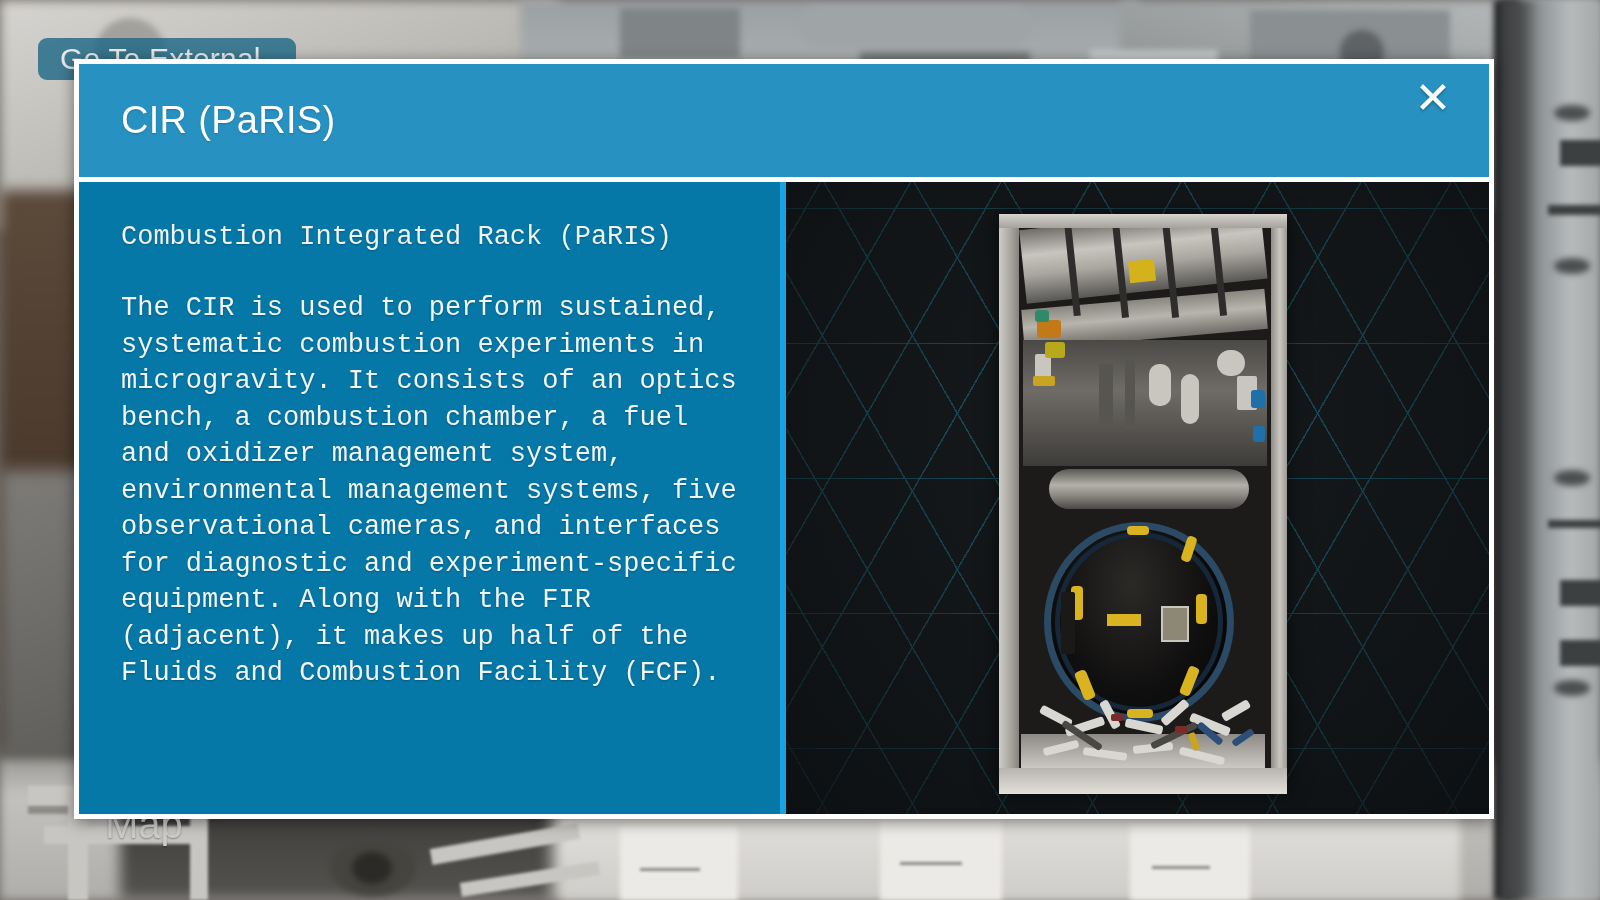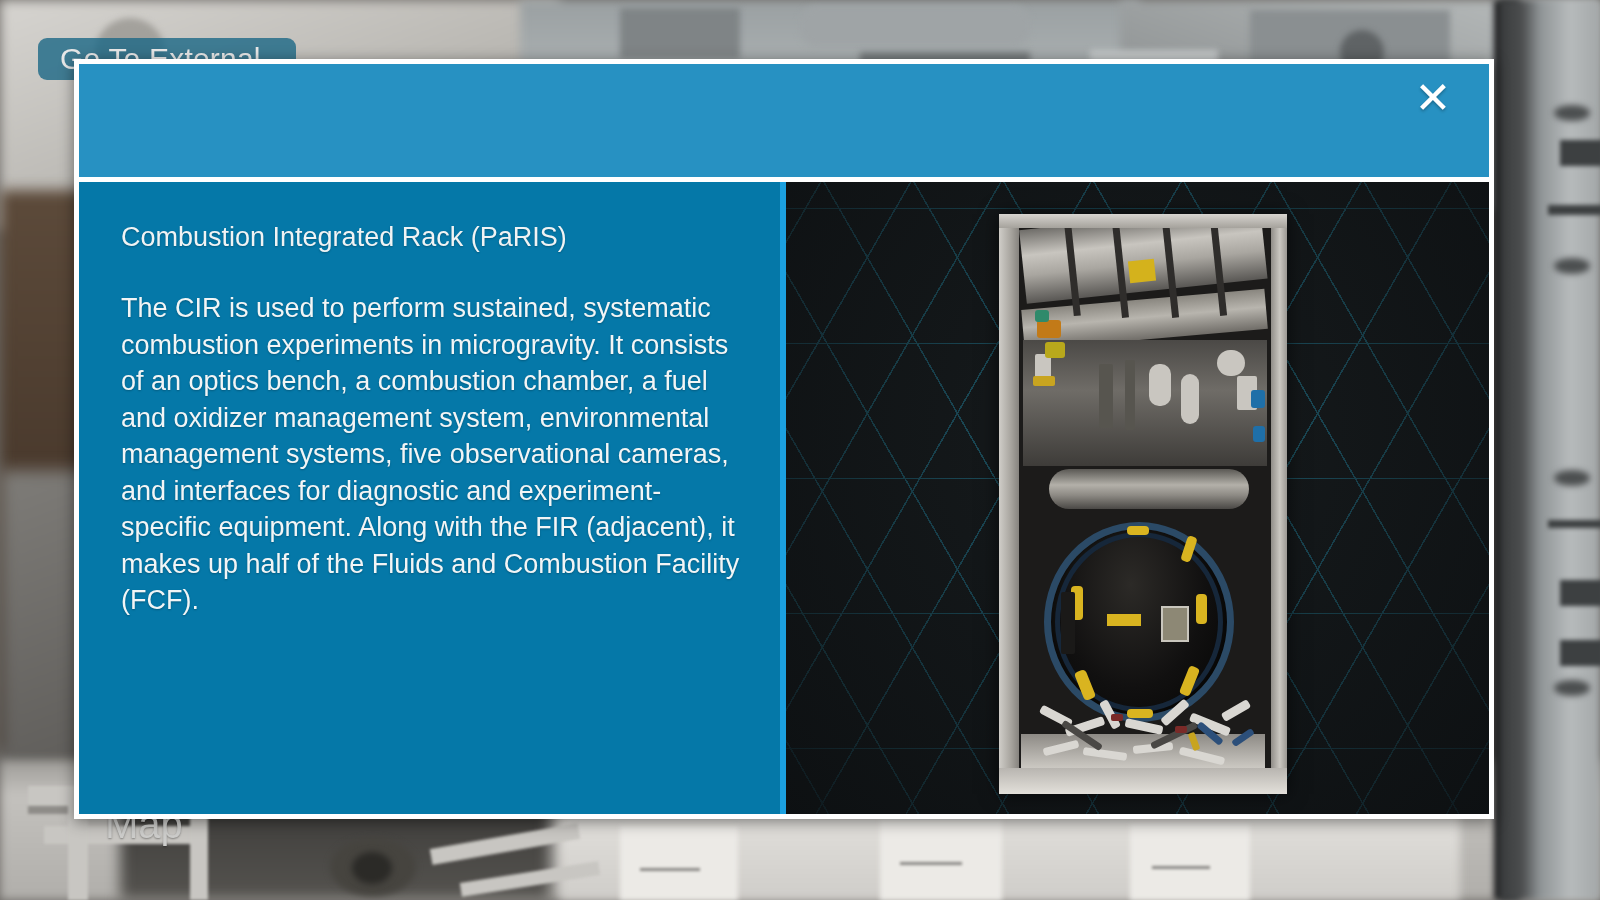--- a/index.html
+++ b/index.html
@@ -110,20 +110,21 @@
   }
   #modal-gap { flex: 0 0 5px; background:#ffffff; }
   #modal-body { flex: 1 1 auto; display: flex; min-height: 0; }
 
   #text-pane {
     width: 707px; flex: 0 0 707px;
     background: #0578a8;
     padding: 38px 46px 0 42px;
     position: relative;
     overflow: hidden;
+    font-family: Liberation Mono, monospace;
   }
   #text-pane::after {
     content:""; position:absolute; right:0; top:0; bottom:0; width:6px;
     background: #1ba0e0;
   }
   #desc-heading {
     color:#f0f3f4; font-size: 27px; line-height: 34px;
     font-weight: 400; margin-bottom: 36px;
     text-shadow: 0 1px 2px rgba(0,0,0,.25);
   }
@@ -276,20 +277,21 @@
   <div class="bg-oval" style="left:95px;  top:18px; width:70px; height:70px; background:#a3a19c;"></div>
 </div>
 
 <div id="go-external">Go To External</div>
 
 <div id="map-label">Map</div>
 
 <div id="modal">
 
   <div id="modal-header">
+    <div id="modal-title">CIR (PaRIS)</div>
     <div id="close-btn">✕</div>
   </div>
 
   <div id="modal-gap"></div>
 
   <div id="modal-body">
 
     <div id="text-pane">
       <div id="desc-heading">Combustion Integrated Rack (PaRIS)</div>
       <div id="desc-body">The CIR is used to perform sustained, systematic combustion experiments in microgravity. It consists of an optics bench, a combustion chamber, a fuel and oxidizer management system, environmental management systems, five observational cameras, and interfaces for diagnostic and experiment-specific equipment. Along with the FIR (adjacent), it makes up half of the Fluids and Combustion Facility (FCF).</div>

